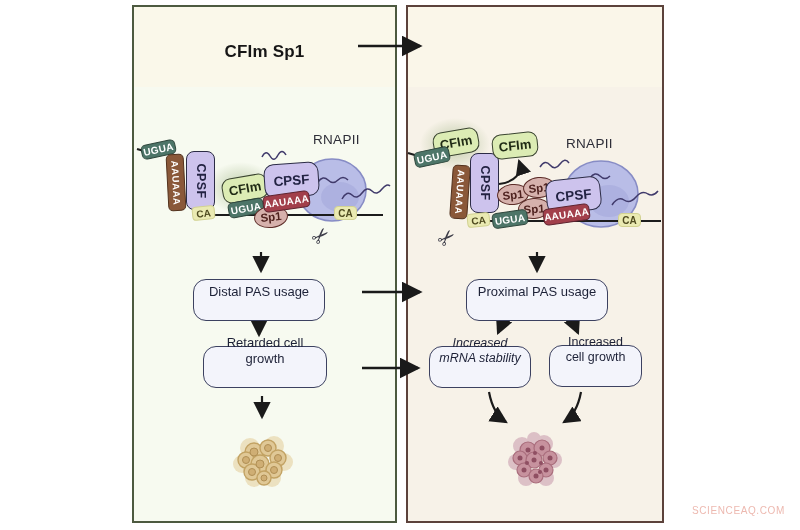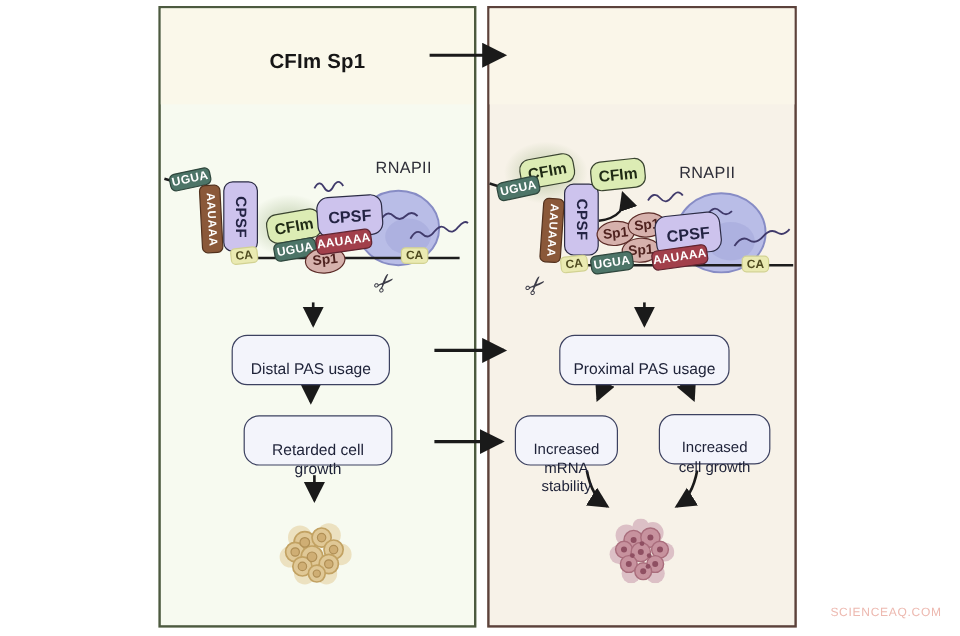--- a/index.html
+++ b/index.html
@@ -28,21 +28,21 @@
   .ca{background:#eaeab2;color:#4f4b20;font-size:10px;font-weight:bold;
       border:1px solid #d2d292;border-radius:4px;}
   .vbox{position:absolute;box-sizing:border-box;}
   .aubrownv{background:#8a5839;border:1.2px solid #52311d;border-radius:5px;}
   .cpsfv{background:#cdc3ed;border:1.8px solid #2c2c46;border-radius:8px;}
   .vlabel{position:absolute;left:50%;top:50%;transform:translate(-50%,-50%) rotate(90deg);
           white-space:nowrap;}
   .aubrownv .vlabel{color:#fff;font-size:9.5px;font-weight:bold;letter-spacing:.6px;}
   .cpsfv .vlabel{color:#232343;font-size:12.5px;font-weight:bold;letter-spacing:.4px;}
   .flowbox{position:absolute;background:#f3f4fb;border:1.7px solid #3c4160;border-radius:13px;
-           display:flex;align-items:flex-start;justify-content:center;text-align:center;
+           display:flex;align-items:flex-end;justify-content:center;text-align:center;
            color:#1d2137;font-size:13px;line-height:1.25;box-sizing:border-box;padding:20px 6px;}
   .glow{position:absolute;border-radius:50%;
         background:radial-gradient(closest-side,rgba(141,166,110,.55),rgba(141,166,110,0));}
   .rlabel{position:absolute;font-size:13.5px;color:#2e2e38;letter-spacing:.3px;}
   .scissors{position:absolute;font-size:21px;color:#3c3c48;transform:rotate(-45deg);}
   .outcome-label{position:absolute;text-align:center;font-size:13px;color:#222;}
   .watermark{position:absolute;left:692px;top:505px;font-size:10px;color:#edb9b0;letter-spacing:.6px;}
   svg.layer{position:absolute;left:0;top:0;pointer-events:none;}
 </style>
 </head>
@@ -214,21 +214,21 @@
       <span>AAUAAA</span>
     </div>
   <div class="mol ca" style="left:618px;top:213px;width:23px;height:14px;">
       <span>CA</span>
     </div>
   <div class="rlabel" style="left:566px;top:136px;">RNAPII</div>
 
   <div class="flowbox" style="left:466px;top:279px;width:142px;height:26px;">
     <span>Proximal PAS usage</span>
     </div>
-  <div class="flowbox" style="left:429px;top:346px;width:86px;height:40px;font-size:12.5px;">
+  <div class="flowbox" style="left:429px;top:346px;width:102px;height:40px;font-size:12.5px;font-style:italic;">
     <span style="max-width:88px;">Increased mRNA stability</span>
     </div>
   <div class="flowbox" style="left:549px;top:345px;width:93px;height:40px;font-size:12.5px;">
     <span style="max-width:72px;">Increased cell growth</span>
     </div>
 
   <svg class="layer" style="left:506px;top:432px;" width="56" height="54" viewBox="0 0 56 54">
     <g fill="#dcc0c6">
       <circle cx="16" cy="14" r="9"></circle>
         <circle cx="38" cy="12" r="9"></circle>

